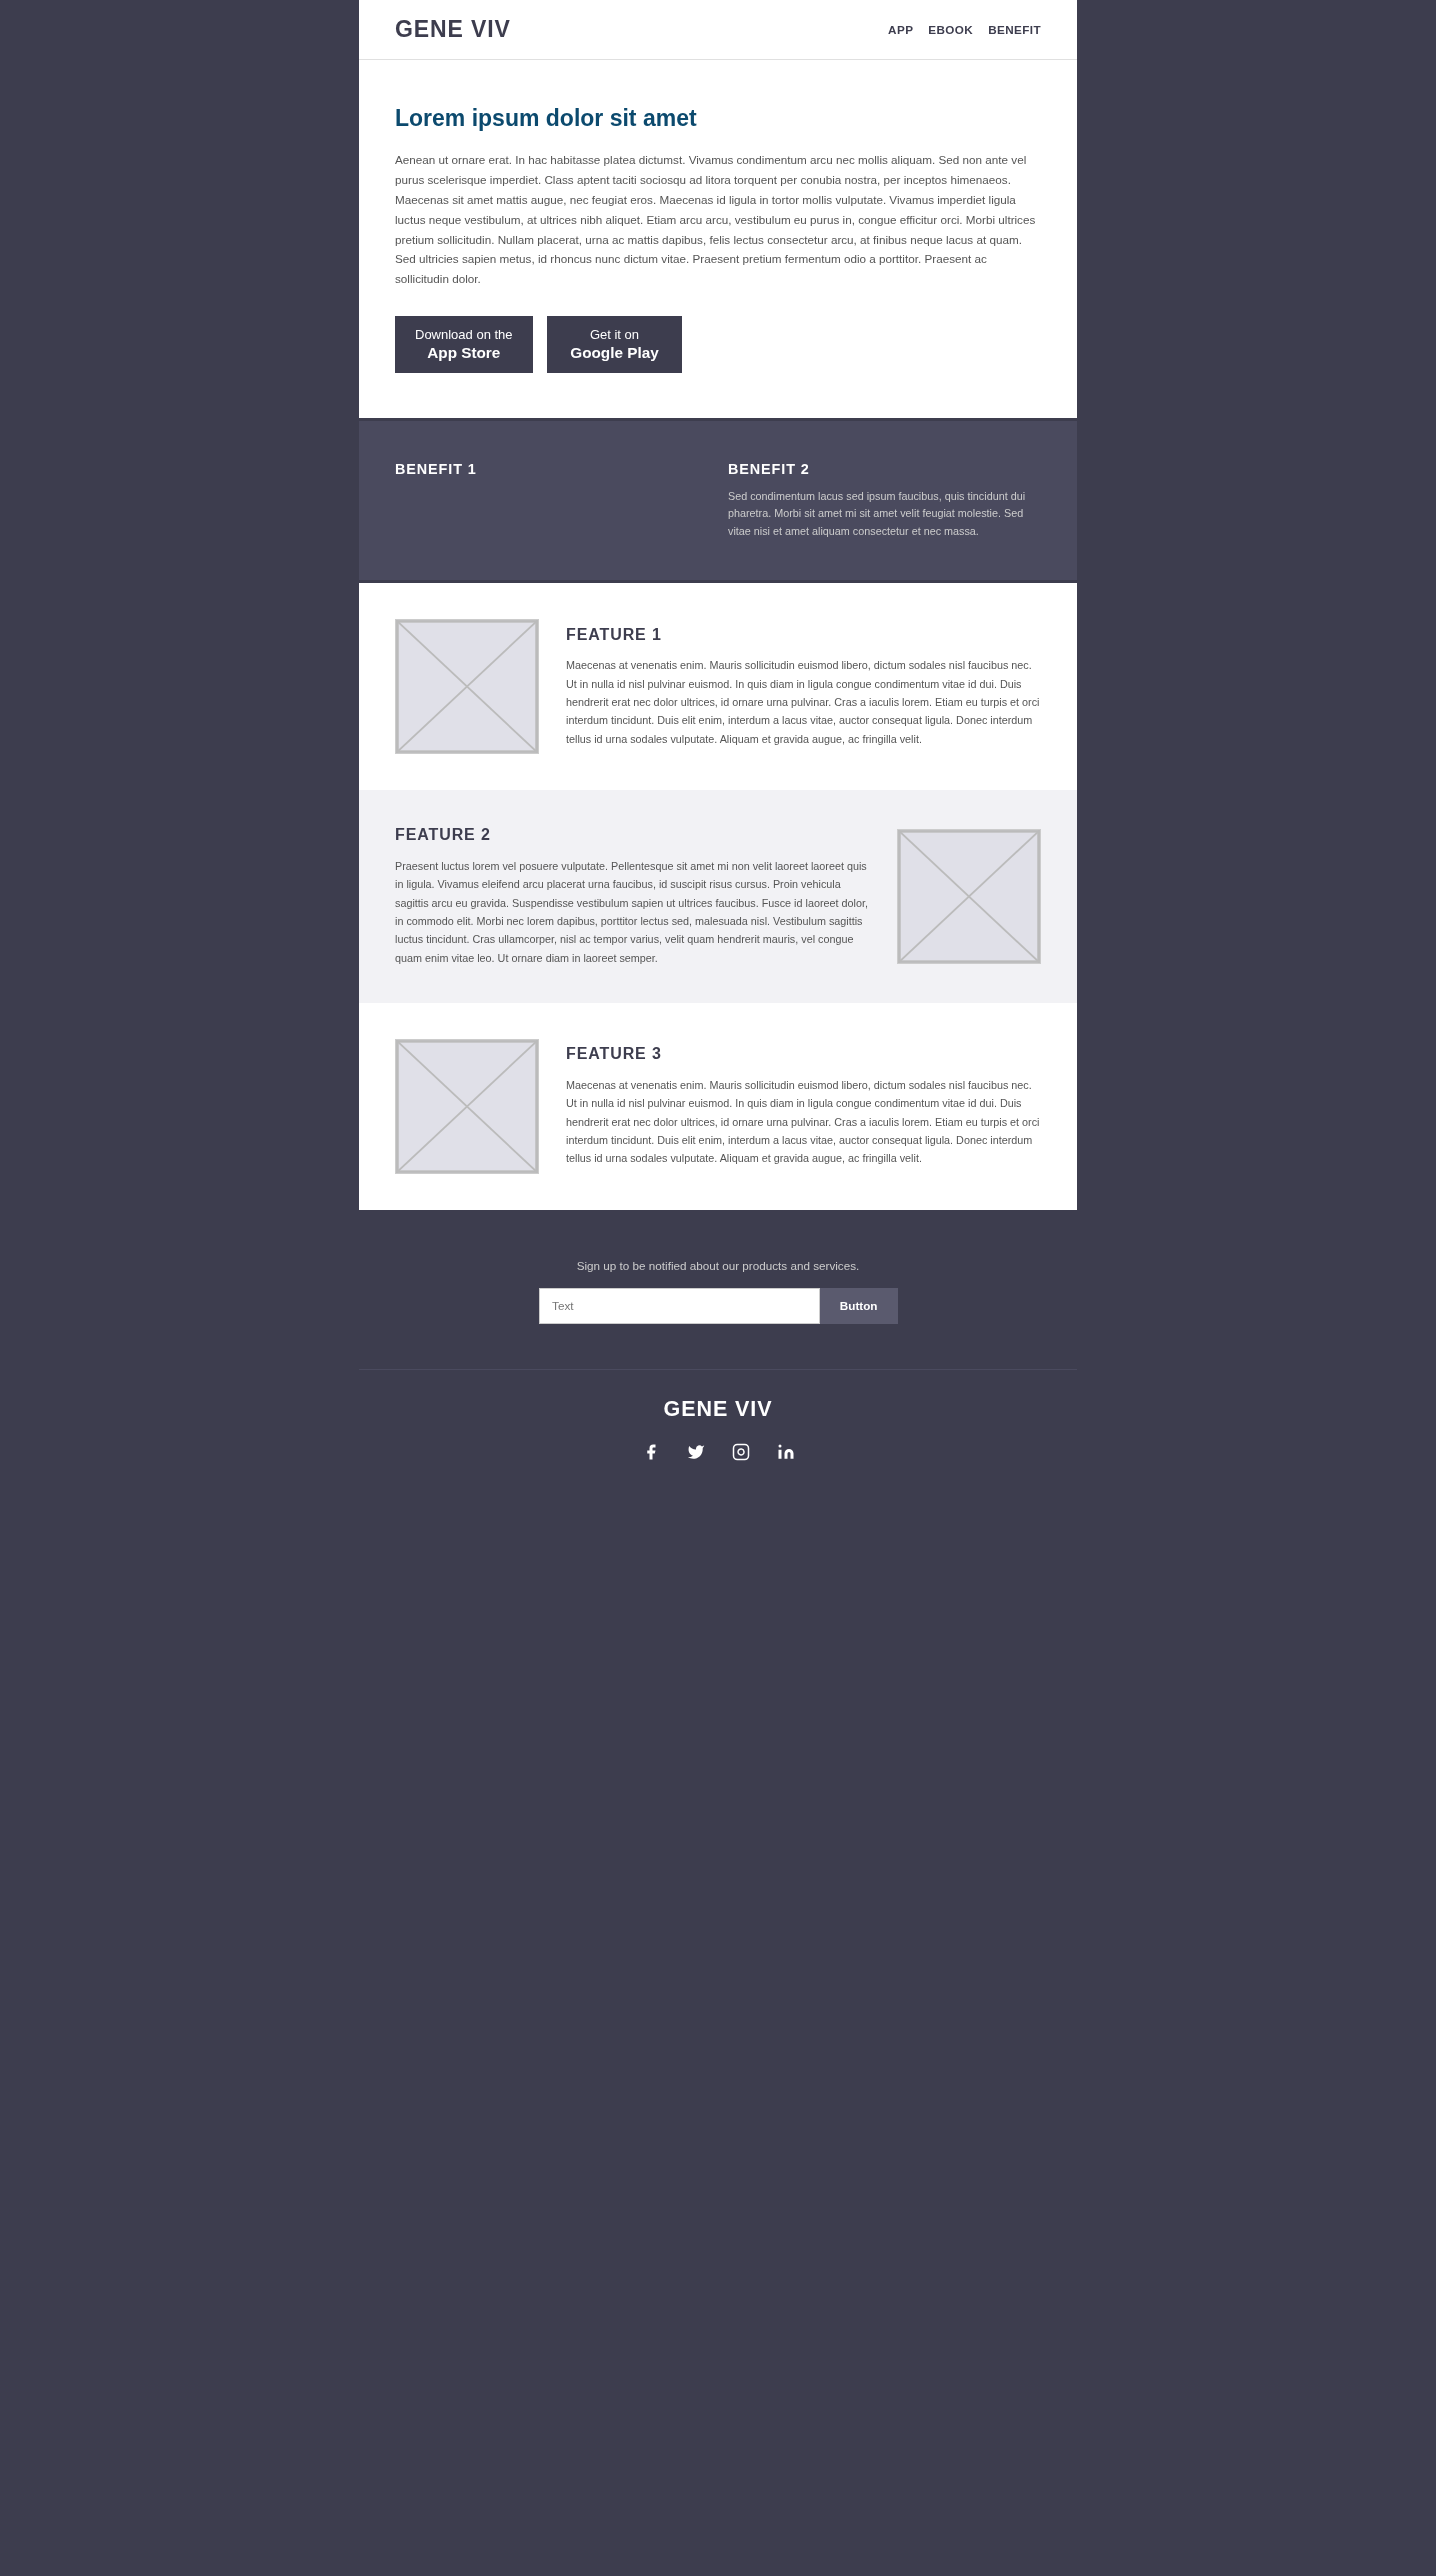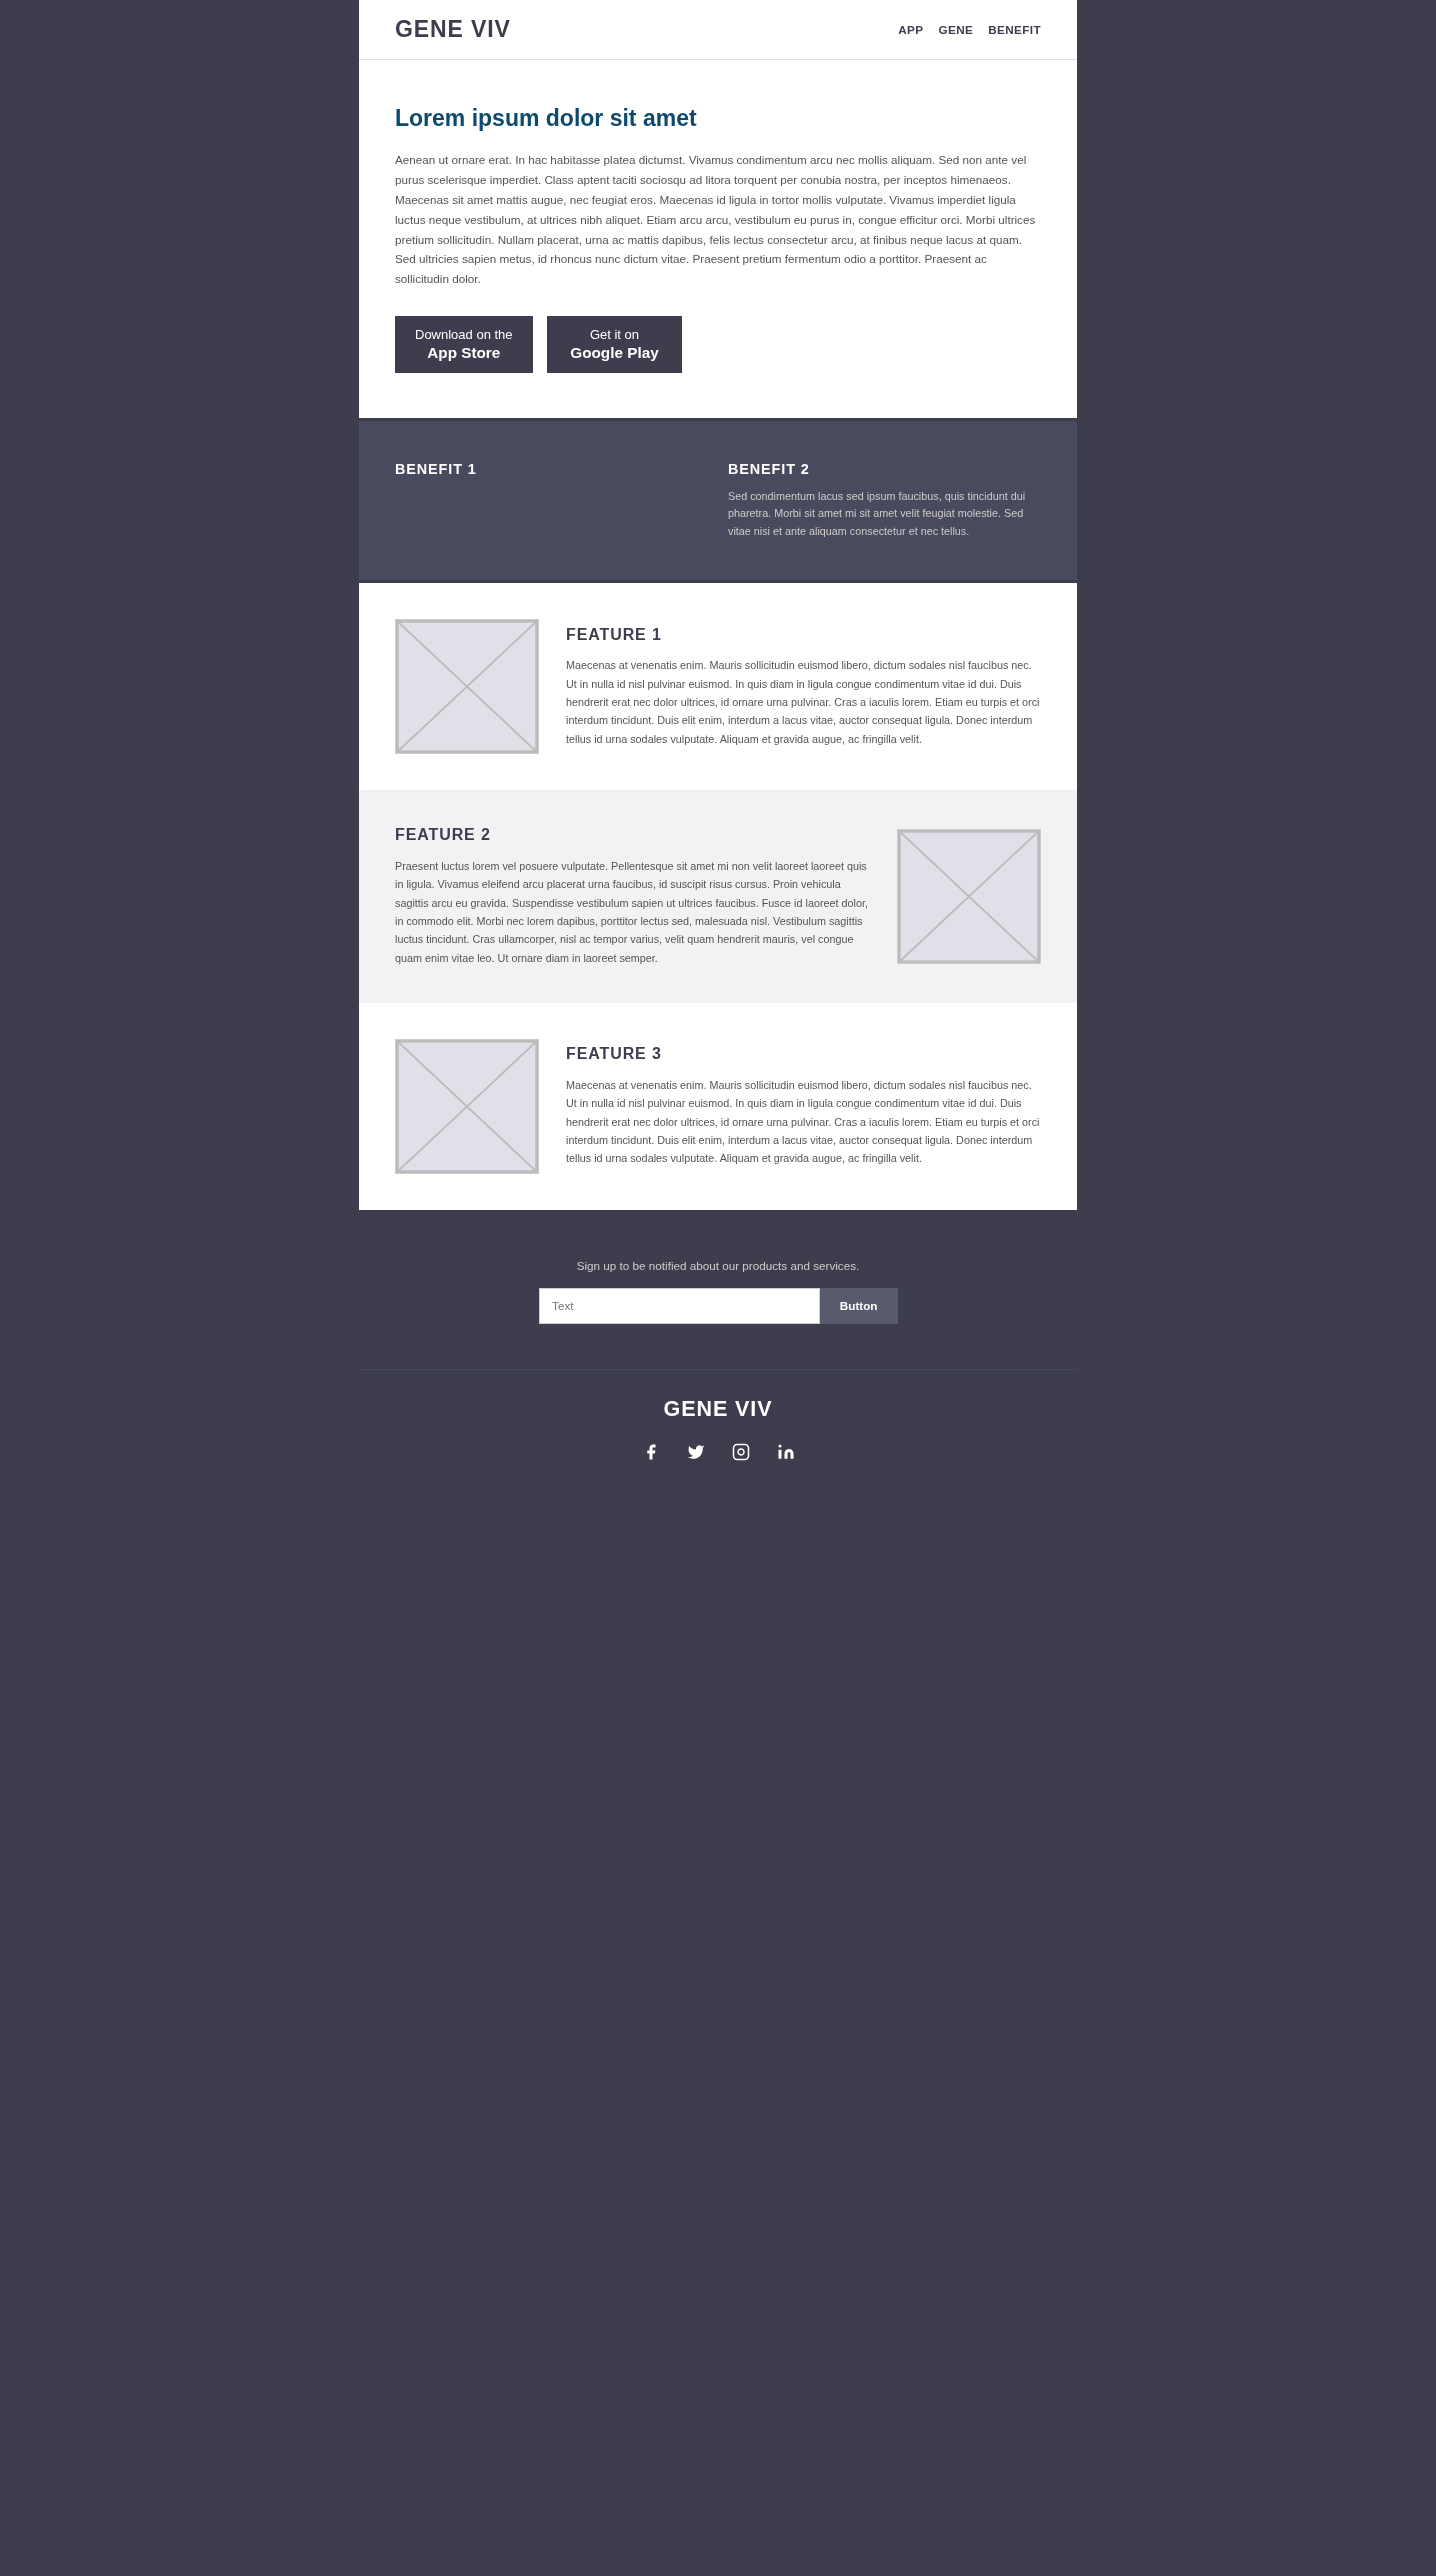--- a/index.html
+++ b/index.html
@@ -233,21 +233,21 @@
   </style>
 </head>
 <body>
 
 <div class="page-wrapper">
 
   <header class="header">
     <div class="logo">GENE VIV</div>
     <nav class="nav">
       <a href="#">APP</a>
-      <a href="#">GENE</a>
+      <a href="#">EBOOK</a>
       <a href="#">BENEFIT</a>
     </nav>
   </header>
 
   <section class="hero-section">
     <h1 class="hero-title">Lorem ipsum dolor sit amet</h1>
     <p class="hero-text">Aenean ut ornare erat. In hac habitasse platea dictumst. Vivamus condimentum arcu nec mollis aliquam. Sed non ante vel purus scelerisque imperdiet. Class aptent taciti sociosqu ad litora torquent per conubia nostra, per inceptos himenaeos. Maecenas sit amet mattis augue, nec feugiat eros. Maecenas id ligula in tortor mollis vulputate. Vivamus imperdiet ligula luctus neque vestibulum, at ultrices nibh aliquet. Etiam arcu arcu, vestibulum eu purus in, congue efficitur orci. Morbi ultrices pretium sollicitudin. Nullam placerat, urna ac mattis dapibus, felis lectus consectetur arcu, at finibus neque lacus at quam. Sed ultricies sapien metus, id rhoncus nunc dictum vitae. Praesent pretium fermentum odio a porttitor. Praesent ac sollicitudin dolor.</p>
     <div class="app-buttons">
       <button class="app-btn">
         <span class="btn-sub">Download on the</span>
@@ -259,21 +259,21 @@
       </button>
     </div>
   </section>
 
   <section class="benefits-section">
     <div class="benefit-item">
       <div class="benefit-title">BENEFIT 1</div>
     </div>
     <div class="benefit-item">
       <div class="benefit-title">BENEFIT 2</div>
-      <p class="benefit-text">Sed condimentum lacus sed ipsum faucibus, quis tincidunt dui pharetra. Morbi sit amet mi sit amet velit feugiat molestie. Sed vitae nisi et ante aliquam consectetur et nec tellus.</p>
+      <p class="benefit-text">Sed condimentum lacus sed ipsum faucibus, quis tincidunt dui pharetra. Morbi sit amet mi sit amet velit feugiat molestie. Sed vitae nisi et amet aliquam consectetur et nec massa.</p>
     </div>
   </section>
 
   <section class="features-section">
 
     <div class="feature-row">
       <div class="feature-image">
         <svg viewBox="0 0 160 150" xmlns="http://www.w3.org/2000/svg">
           <rect width="160" height="150" fill="#e0e0e8" stroke="#bbb" stroke-width="2"></rect>
           <line x1="0" y1="0" x2="160" y2="150" stroke="#bbb" stroke-width="2"></line>

